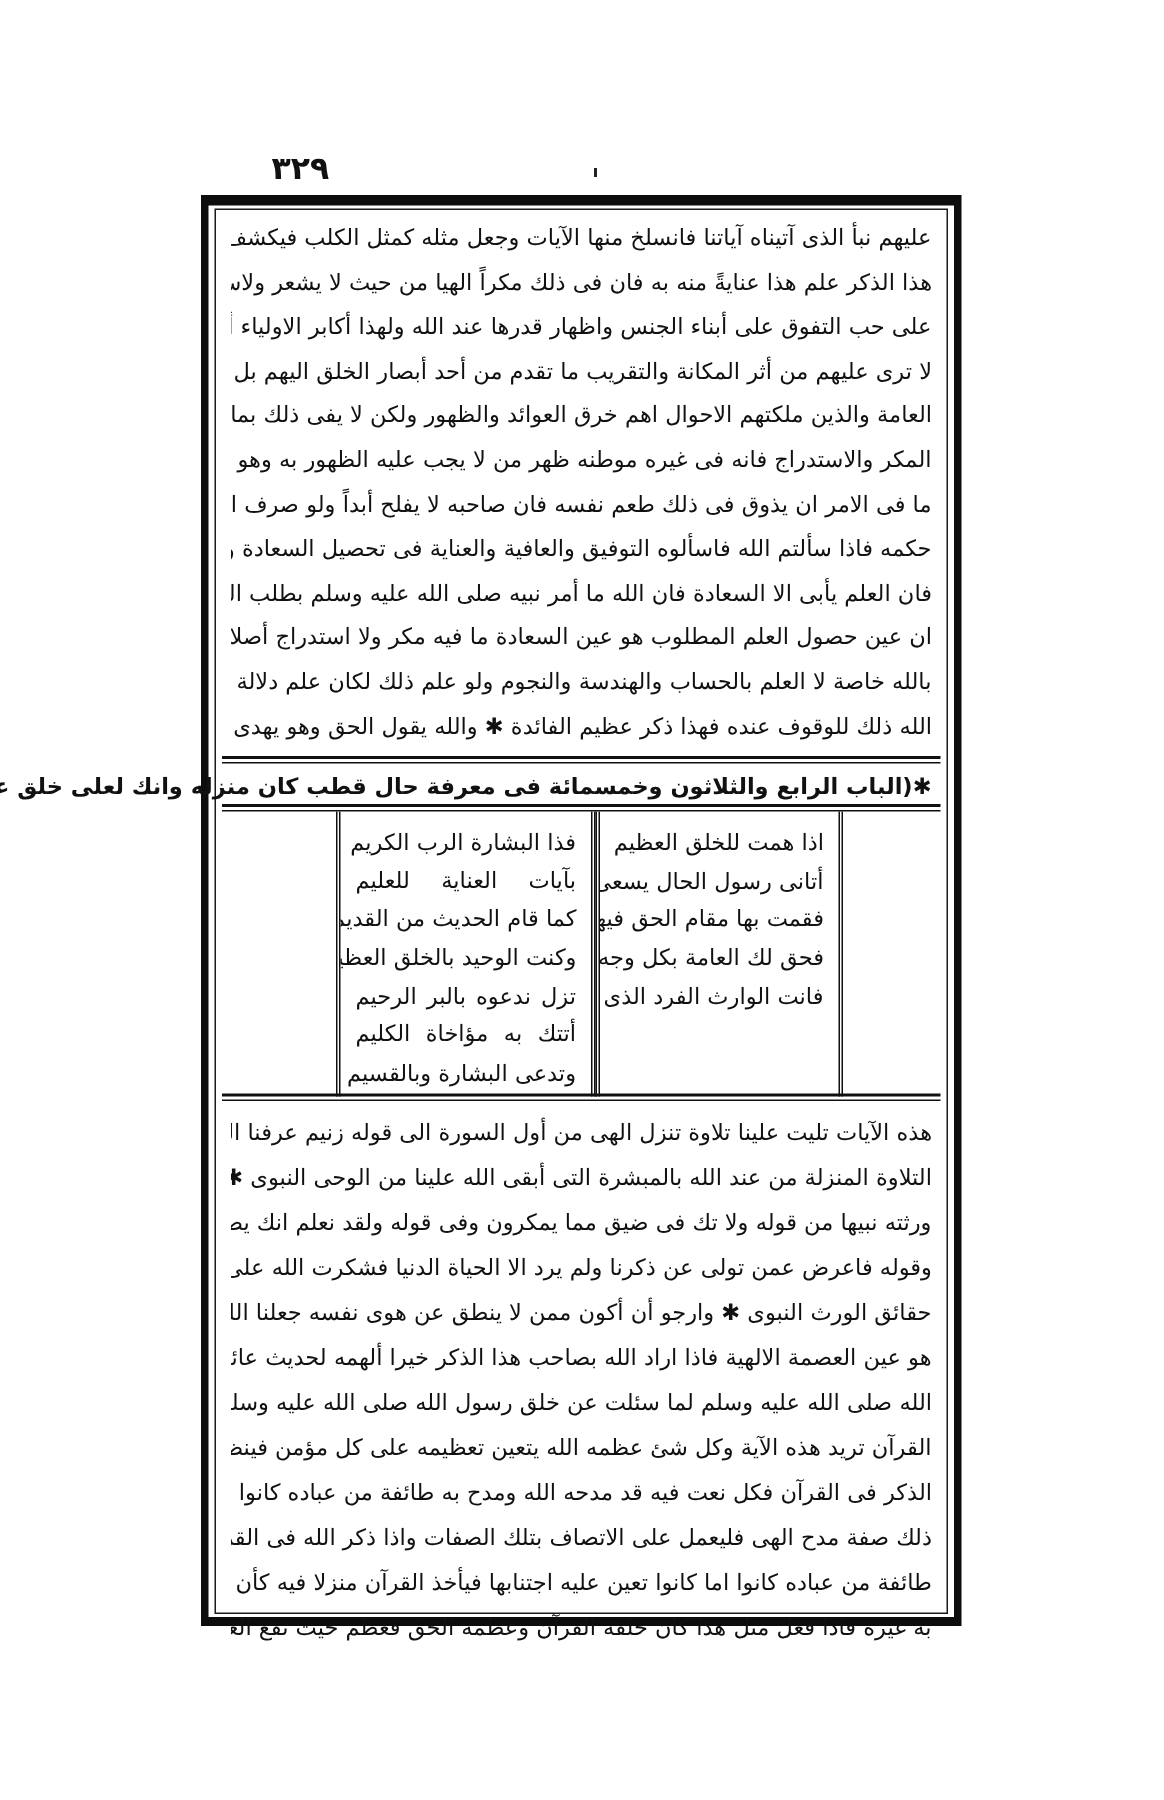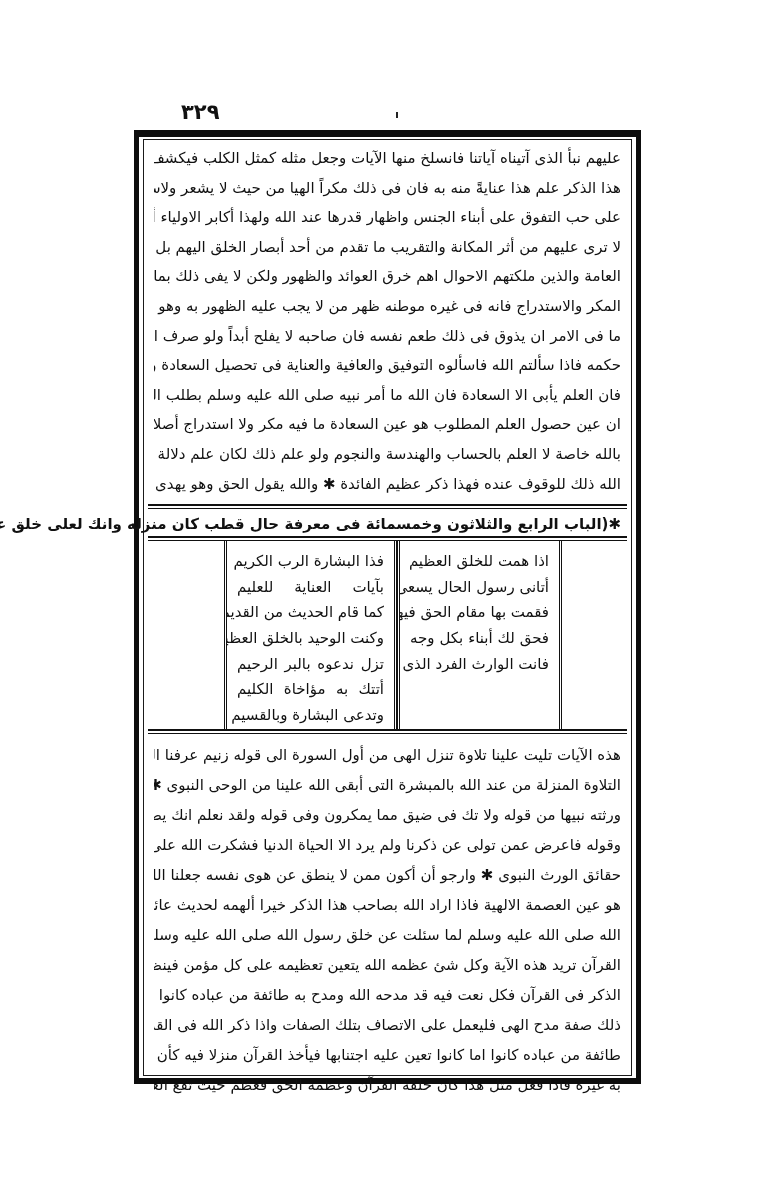--- a/index.html
+++ b/index.html
@@ -155,21 +155,21 @@
 
     <div class="hrule-double" style="top:364px;"></div>
     <div class="heading">✱(الباب الرابع والثلاثون وخمسمائة فى معرفة حال قطب كان منزله وانك لعلى خلق عظيم)✱</div>
     <div class="hrule-double" style="top:396px;"></div>
 
     <div class="poem">
       <div class="poem-col right">
         <span class="hemistich">اذا همت للخلق العظيم</span>
         <span class="hemistich">أتانى رسول الحال يسعى</span>
         <span class="hemistich">فقمت بها مقام الحق فيها</span>
-        <span class="hemistich">فحق لك أبناء بكل وجه</span>
+        <span class="hemistich">فحق لك العامة بكل وجه</span>
         <span class="hemistich">فانت الوارث الفرد الذى لم</span>
       </div>
       <div class="poem-col left">
         <span class="hemistich">فذا البشارة الرب الكريم</span>
         <span class="hemistich">بآيات العناية للعليم</span>
         <span class="hemistich">كما قام الحديث من القديم</span>
         <span class="hemistich">وكنت الوحيد بالخلق العظيم</span>
         <span class="hemistich">تزل ندعوه بالبر الرحيم</span>
         <span class="hemistich">أتتك به مؤاخاة الكليم</span>
         <span class="hemistich">وتدعى البشارة وبالقسيم</span>

